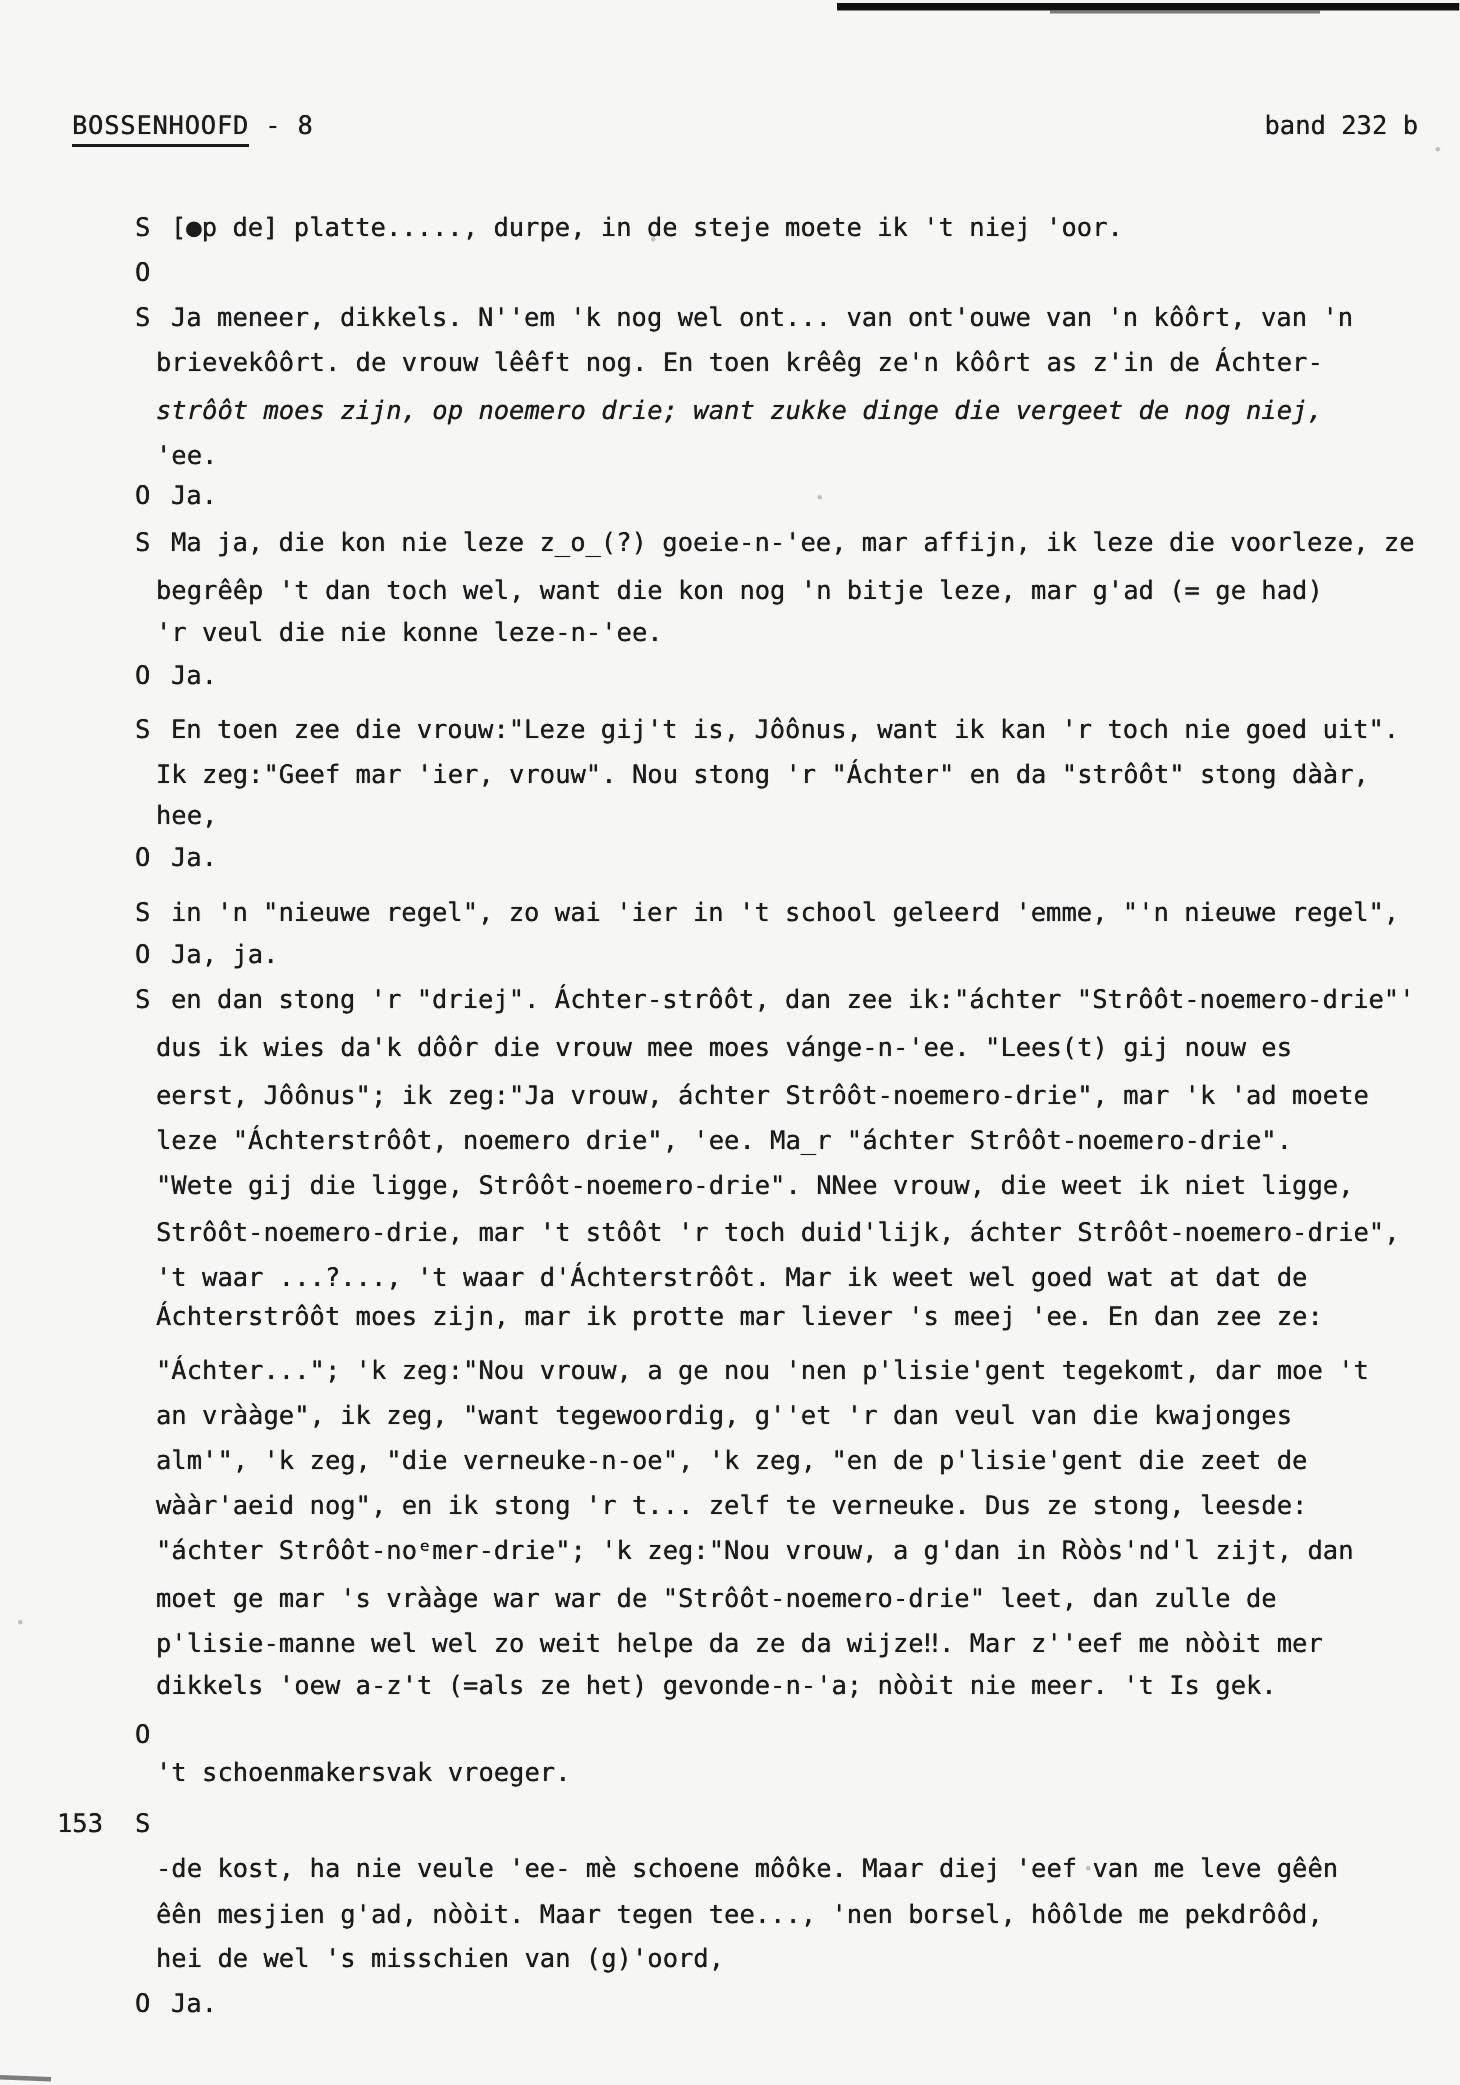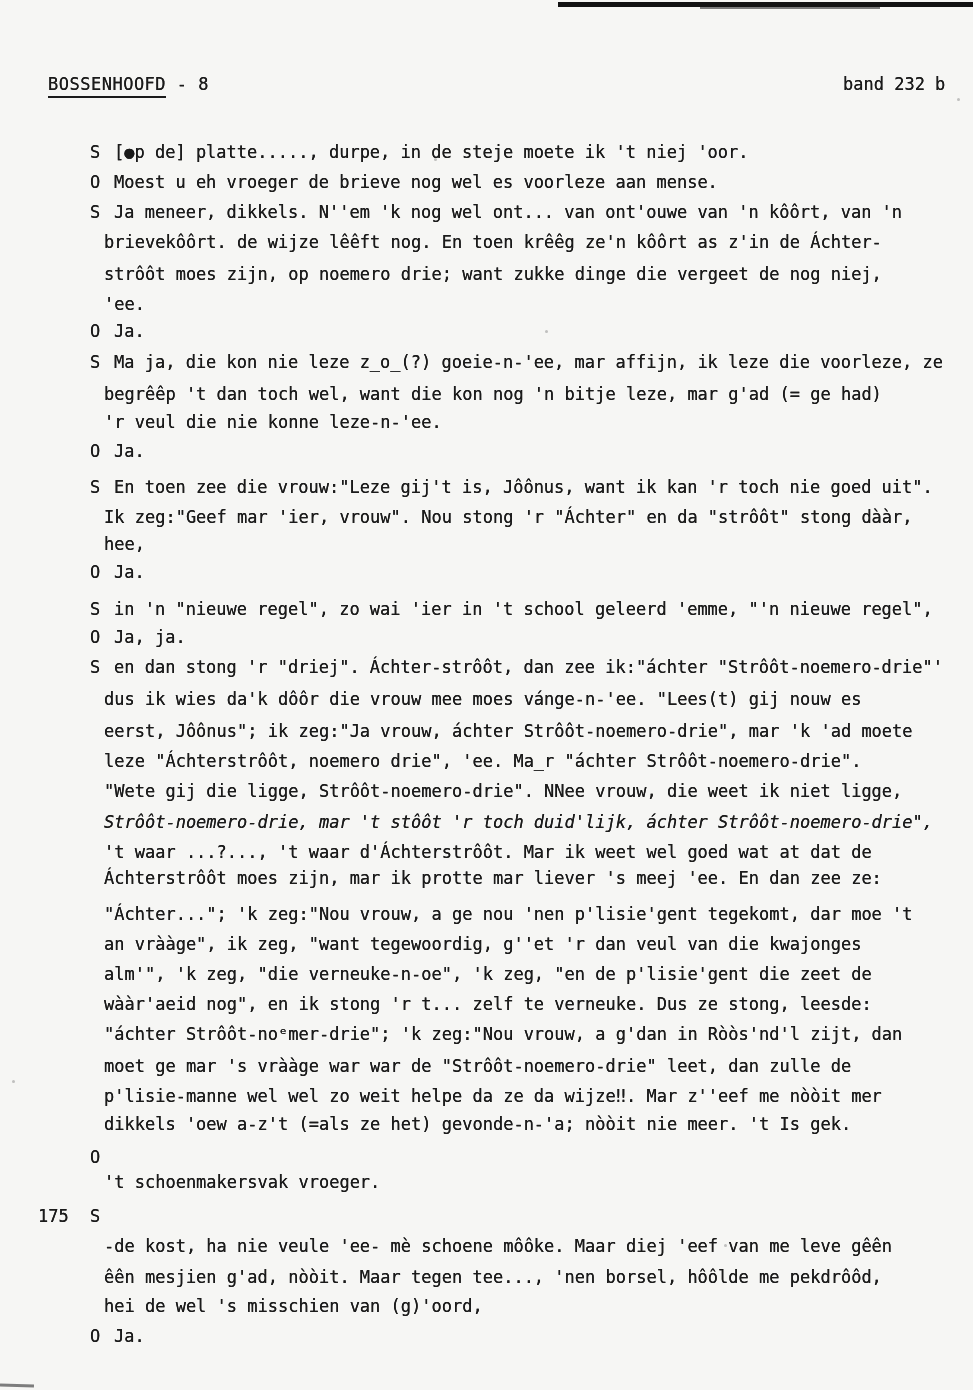--- a/index.html
+++ b/index.html
@@ -75,33 +75,32 @@
 
   <div>
       <div class="t-line" style="top: 142px;">
       <span class="t-num"></span>
       <span class="t-speaker">S</span>
       <span class="t-text" style="left: 114px;">[●p de] platte....., durpe, in de steje moete ik 't niej 'oor.</span>
     </div>
       <div class="t-line" style="top: 172px;">
       <span class="t-num"></span>
       <span class="t-speaker">O</span>
-      <span class="t-text" style="left: 114px;">Moest u eh vroeger de brieve nog wel es voorleze aan mense.</span>
     </div>
       <div class="t-line" style="top: 202px;">
       <span class="t-num"></span>
       <span class="t-speaker">S</span>
       <span class="t-text" style="left: 114px;">Ja meneer, dikkels. N''em 'k nog wel ont... van ont'ouwe van 'n kôôrt, van 'n</span>
     </div>
       <div class="t-line" style="top: 232px;">
       <span class="t-num"></span>
       <span class="t-speaker"></span>
-      <span class="t-text" style="left: 104px;">brievekôôrt. de wijze lêêft nog. En toen krêêg ze'n kôôrt as z'in de Áchter-</span>
-    </div>
-      <div class="t-line" style="top: 264px;">
+      <span class="t-text" style="left: 104px;">brievekôôrt. de vrouw lêêft nog. En toen krêêg ze'n kôôrt as z'in de Áchter-</span>
+    </div>
+      <div class="t-line" style="top: 264px; font-style: italic;">
       <span class="t-num"></span>
       <span class="t-speaker"></span>
       <span class="t-text" style="left: 104px;">strôôt moes zijn, op noemero drie; want zukke dinge die vergeet de nog niej,</span>
     </div>
       <div class="t-line" style="top: 294px;">
       <span class="t-num"></span>
       <span class="t-speaker"></span>
       <span class="t-text" style="left: 104px;">'ee.</span>
     </div>
       <div class="t-line" style="top: 321px;">
@@ -180,21 +179,21 @@
       <span class="t-text" style="left: 104px;">leze "Áchterstrôôt, noemero drie", 'ee. Ma̲r "áchter Strôôt-noemero-drie".</span>
     </div>
       <div class="t-line" style="top: 781px;">
       <span class="t-num"></span>
       <span class="t-speaker"></span>
       <span class="t-text" style="left: 104px;">"Wete gij die ligge, Strôôt-noemero-drie". NNee vrouw, die weet ik niet ligge,</span>
     </div>
       <div class="t-line" style="top: 812px;">
       <span class="t-num"></span>
       <span class="t-speaker"></span>
-      <span class="t-text" style="left: 104px; font-style: italic;">Strôôt-noemero-drie, mar 't stôôt 'r toch duid'lijk, áchter Strôôt-noemero-drie",</span>
+      <span class="t-text" style="left: 104px;">Strôôt-noemero-drie, mar 't stôôt 'r toch duid'lijk, áchter Strôôt-noemero-drie",</span>
     </div>
       <div class="t-line" style="top: 842px;">
       <span class="t-num"></span>
       <span class="t-speaker"></span>
       <span class="t-text" style="left: 104px;">'t waar ...?..., 't waar d'Áchterstrôôt. Mar ik weet wel goed wat at dat de</span>
     </div>
       <div class="t-line" style="top: 868px;">
       <span class="t-num"></span>
       <span class="t-speaker"></span>
       <span class="t-text" style="left: 104px;">Áchterstrôôt moes zijn, mar ik protte mar liever 's meej 'ee. En dan zee ze:</span>
@@ -242,21 +241,21 @@
       <div class="t-line" style="top: 1147px;">
       <span class="t-num"></span>
       <span class="t-speaker">O</span>
     </div>
       <div class="t-line" style="top: 1172px;">
       <span class="t-num"></span>
       <span class="t-speaker"></span>
       <span class="t-text" style="left: 104px;">'t schoenmakersvak vroeger.</span>
     </div>
       <div class="t-line" style="top: 1206px;">
-      <span class="t-num">175</span>
+      <span class="t-num">153</span>
       <span class="t-speaker">S</span>
     </div>
       <div class="t-line" style="top: 1236px;">
       <span class="t-num"></span>
       <span class="t-speaker"></span>
       <span class="t-text" style="left: 104px;">-de kost, ha nie veule 'ee- mè schoene môôke. Maar diej 'eef van me leve gêên</span>
     </div>
       <div class="t-line" style="top: 1267px;">
       <span class="t-num"></span>
       <span class="t-speaker"></span>

